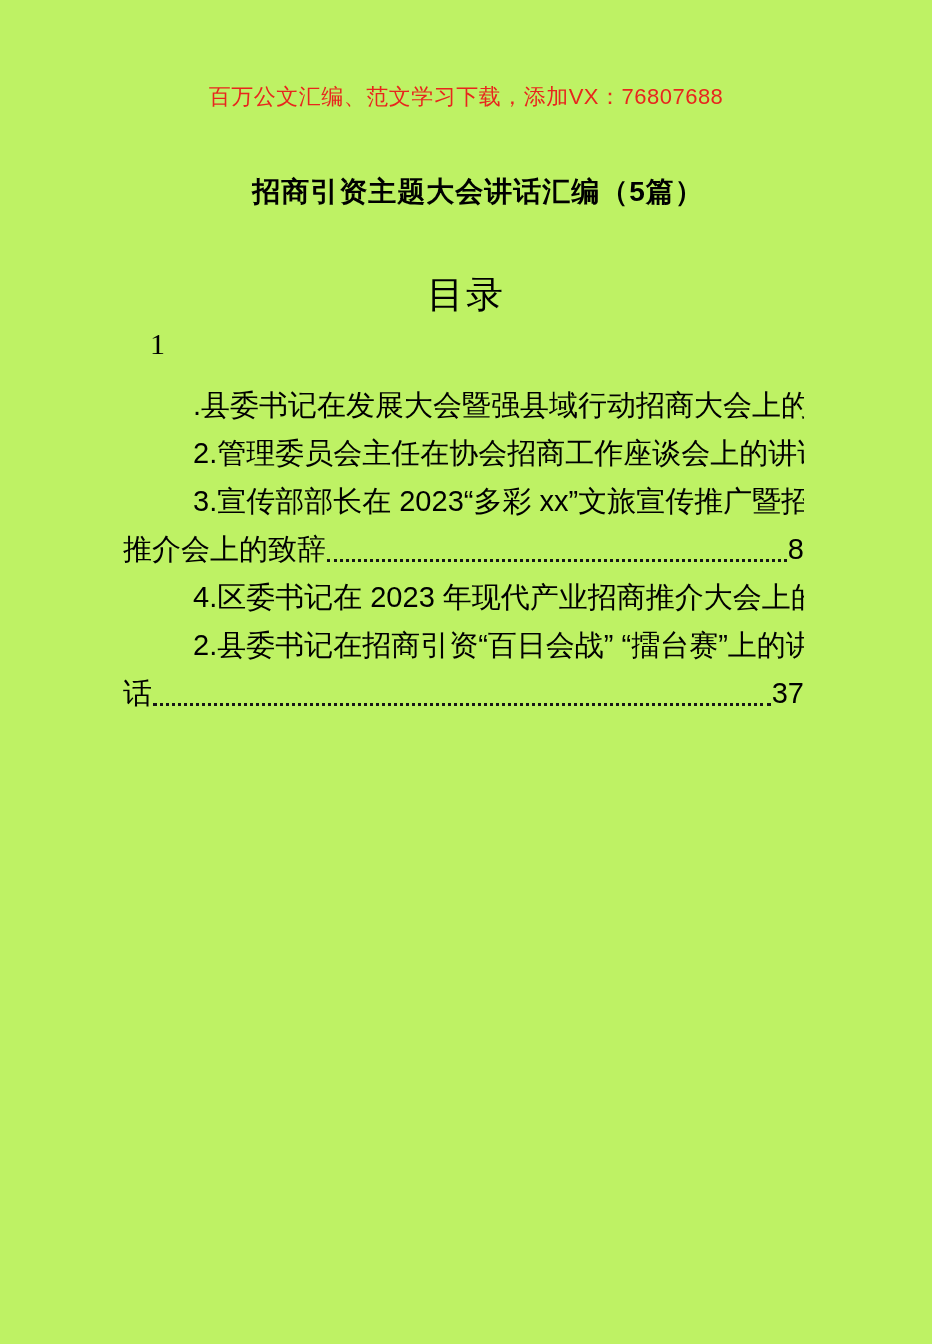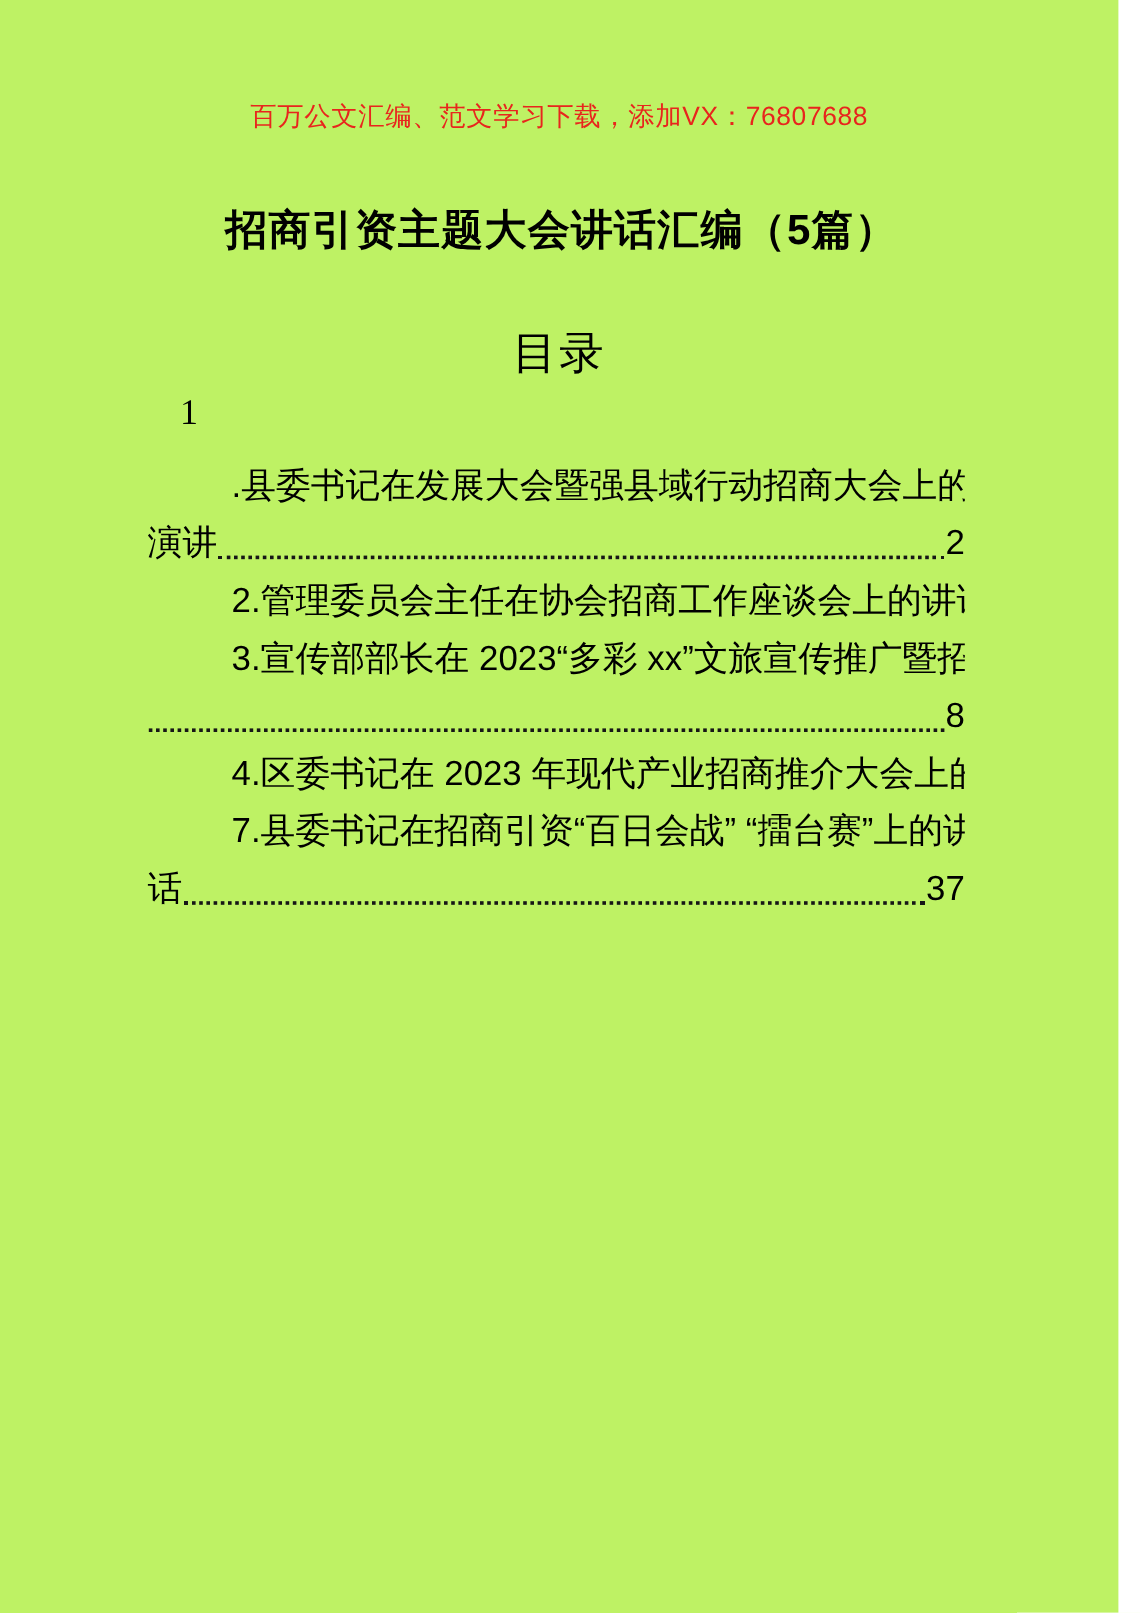--- a/index.html
+++ b/index.html
@@ -23,25 +23,25 @@
     width: 100%;
     text-align: center;
     font-size: 22px;
     line-height: 26px;
     color: #e8251d;
     letter-spacing: 0.5px;
   }
   .doc-title {
     position: absolute;
     top: 168px;
-    left: 2px;
+    left: 12px;
     width: 100%;
     margin: 0;
     text-align: center;
-    font-size: 35px;
+    font-size: 28px;
     line-height: 48px;
     font-weight: bold;
     letter-spacing: 1px;
   }
   .toc-heading {
     position: absolute;
     top: 272px;
     left: 0;
     width: 100%;
     margin: 0;
@@ -105,54 +105,50 @@
   <h2 class="toc-heading">目录</h2>
 
   <div class="orphan-number">1</div>
 
   <div class="toc">
 
     <div class="entry">
       <div class="line indent">
         <span class="txt">.县委书记在发展大会暨强县域行动招商大会上的主旨</span>
       </div>
-      <div class="line">
-        <span class="txt">演讲</span>
-        <span class="dots"></span>
-        <span class="pg">2</span>
-      </div>
     </div>
 
     <div class="entry">
       <div class="line indent">
         <span class="txt">2.管理委员会主任在协会招商工作座谈会上的讲话</span>
         
         
       </div>
     </div>
 
     <div class="entry">
       <div class="line indent">
         <span class="txt">3.宣传部部长在 2023“多彩 xx”文旅宣传推广暨招商</span>
       </div>
       <div class="line">
+        <span class="txt">推介会上的致辞</span>
         <span class="dots"></span>
         <span class="pg">8</span>
       </div>
     </div>
 
     <div class="entry">
       <div class="line indent">
         <span class="txt">4.区委书记在 2023 年现代产业招商推介大会上的致辞</span>
       </div>
     </div>
 
     <div class="entry">
       <div class="line indent">
-        <span class="txt">7.县委书记在招商引资“百日会战” “擂台赛”上的讲</span>
+        <span class="txt">2.县委书记在招商引资“百日会战” “擂台赛”上的讲</span>
       </div>
       <div class="line">
         <span class="txt">话</span>
         <span class="dots"></span>
         <span class="pg">37</span>
       </div>
     </div>
 
   </div>
 </div>

